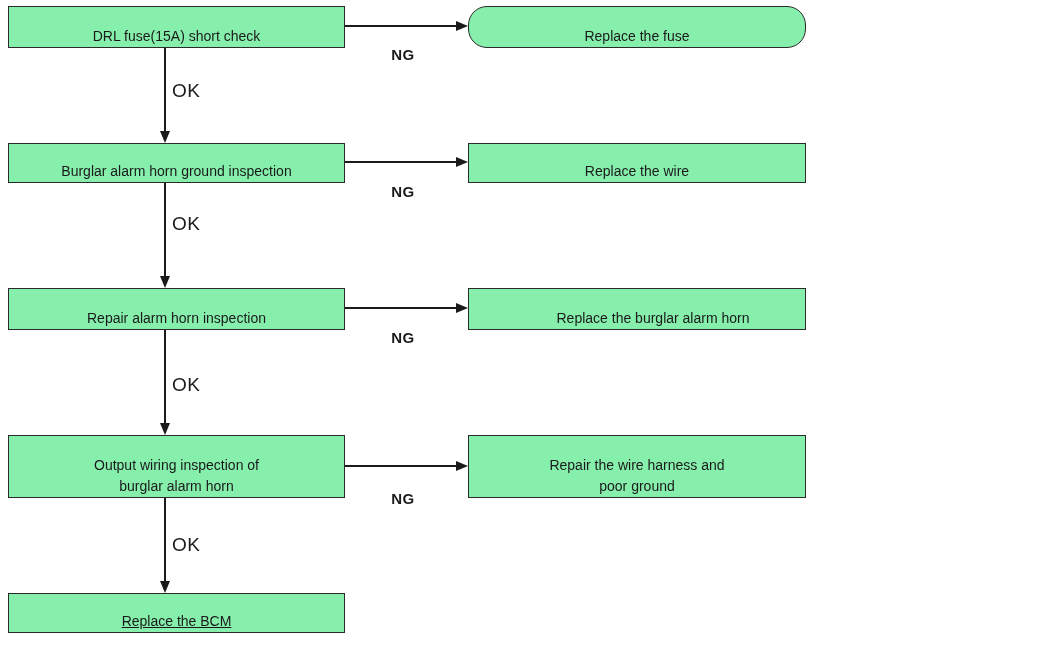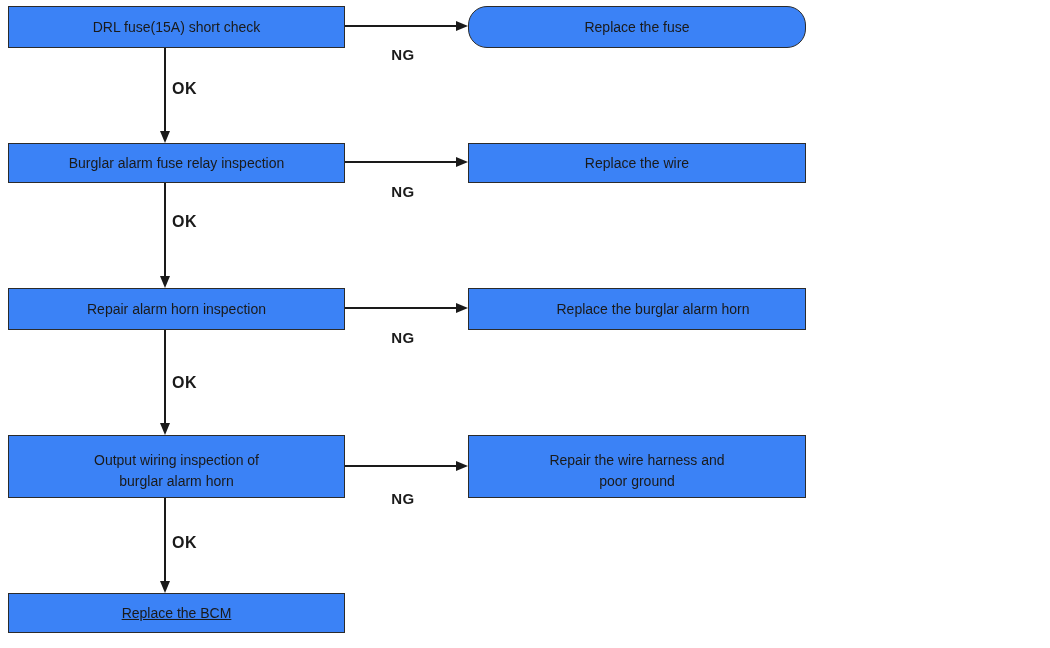--- a/index.html
+++ b/index.html
@@ -13,23 +13,23 @@
     height: 648px;
     background: #ffffff;
     font-family: "Liberation Sans", "DejaVu Sans", sans-serif;
     color: #1a1a1a;
     overflow: hidden;
   }
   .box {
     position: absolute;
     box-sizing: border-box;
     border: 1px solid #2b2b2b;
-    background: #3b82f6;
+    background: #86efac;
     display: flex;
-    align-items: center;
+    align-items: flex-end;
     justify-content: center;
     text-align: center;
     font-size: 14px;
   }
   .box span {
     line-height: 1.5;
     display: inline-block;
   }
   .box span.wrap {
     max-width: 200px;
@@ -74,22 +74,22 @@
     width: 40px;
     text-align: center;
     font-size: 15px;
     font-weight: bold;
     letter-spacing: 0.5px;
     margin-top: 44px;
   }
   .ok {
     position: absolute;
     left: 172px;
-    font-size: 16px;
-    font-weight: bold;
+    font-size: 19px;
+    font-weight: normal;
     letter-spacing: 0.5px;
   }
 </style>
 </head>
 <body>
 
 <div class="diagram">
 
   <div class="box left-col" style="top:6px;height:42px;">
     <span>DRL fuse(15A) short check</span>
@@ -98,21 +98,21 @@
   <div class="harrow" style="top:21px;"></div>
   <div class="ng" style="top:2px;">NG</div>
   <div class="box right-col" style="top:6px;height:42px;border-radius:19px;">
     <span>Replace the fuse</span>
   </div>
   <div class="vline" style="top:48px;height:83px;"></div>
   <div class="varrow" style="top:131px;"></div>
   <div class="ok" style="top:80px;">OK</div>
 
   <div class="box left-col" style="top:143px;height:40px;">
-    <span>Burglar alarm fuse relay inspection</span>
+    <span>Burglar alarm horn ground inspection</span>
   </div>
   <div class="hline" style="top:161px;"></div>
   <div class="harrow" style="top:157px;"></div>
   <div class="ng" style="top:139px;">NG</div>
   <div class="box right-col" style="top:143px;height:40px;">
     <span>Replace the wire</span>
   </div>
   <div class="vline" style="top:183px;height:93px;"></div>
   <div class="varrow" style="top:276px;"></div>
   <div class="ok" style="top:213px;">OK</div>

